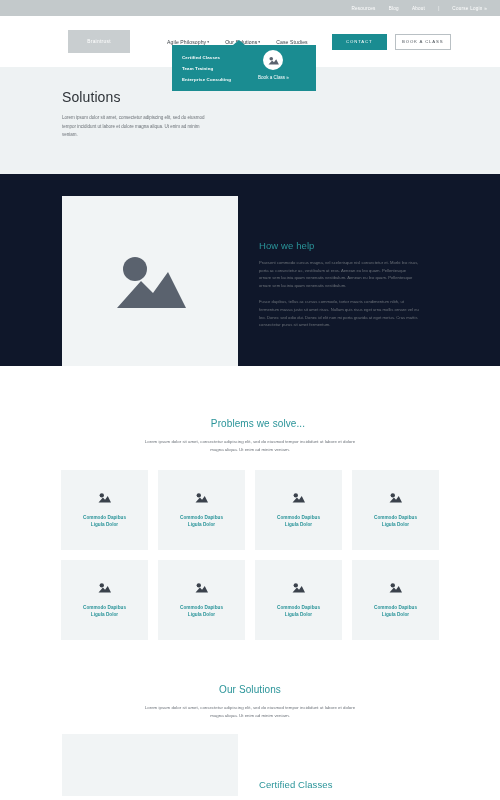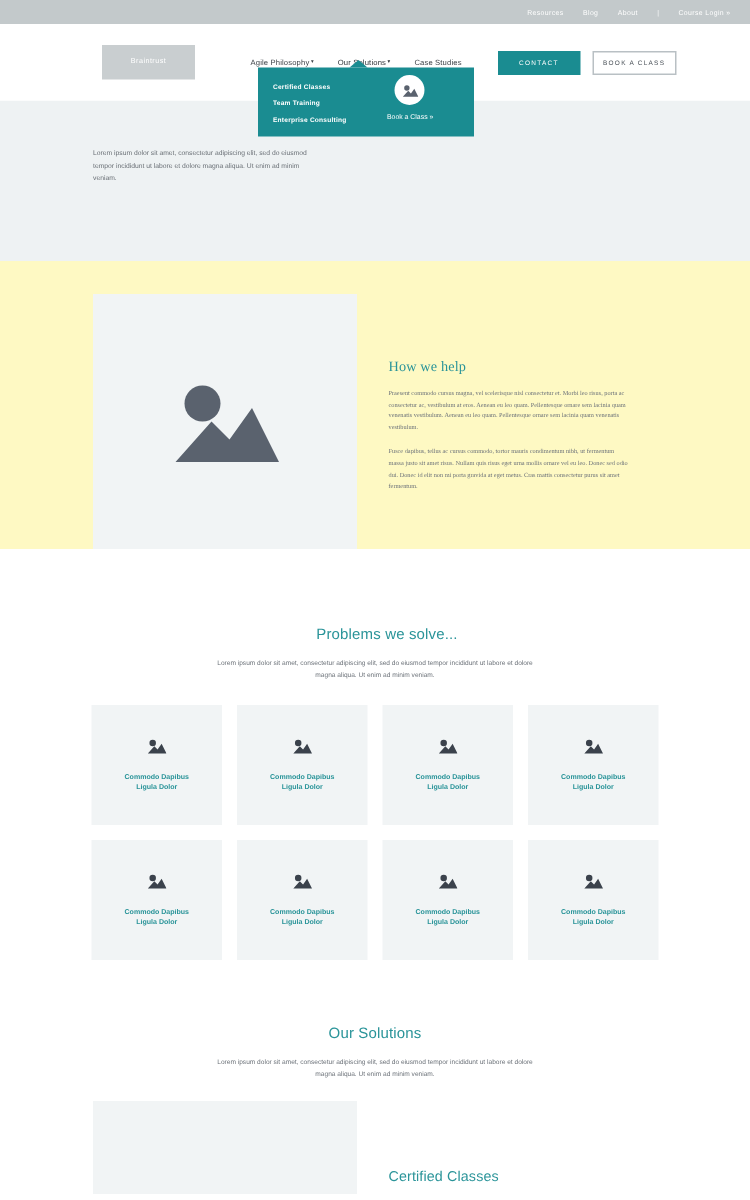--- a/index.html
+++ b/index.html
@@ -170,22 +170,21 @@
     width: 148px;
     font-size: 4.5px;
     line-height: 8.5px;
     color: #6a7076;
   }
 
   
   .howhelp {
     display: flex;
     padding: 22px 0 0 62px;
-    background: #fef9c3;
-    font-family: Liberation Serif, serif;
+    background: #0f172a;
   }
   .imgbox {
     width: 176px;
     height: 170px;
     background: #f1f4f5;
     display: flex;
     align-items: center;
     justify-content: center;
     flex: none;
   }
@@ -330,20 +329,21 @@
             <circle cx="7" cy="6" r="4" fill="#5a626e"></circle>
             <path d="M1 19 L9 10 L13 14 L18 7 L24 19 Z" fill="#5a626e"></path>
           </svg>
         </span>
       </div>
       <a class="dd-cta" href="#">Book a Class »</a>
     </div>
   </div>
 
   <section class="hero">
+    <h1>Solutions</h1>
     <p>Lorem ipsum dolor sit amet, consectetur adipiscing elit, sed do eiusmod tempor incididunt ut labore et dolore magna aliqua. Ut enim ad minim veniam.</p>
   </section>
 
   <section class="howhelp">
     <div class="imgbox">
       <span class="ph">
         <svg width="72" height="60" viewBox="0 0 24 20">
           <circle cx="7" cy="6" r="4" fill="#5a626e"></circle>
           <path d="M1 19 L9 10 L13 14 L18 7 L24 19 Z" fill="#5a626e"></path>
         </svg>

